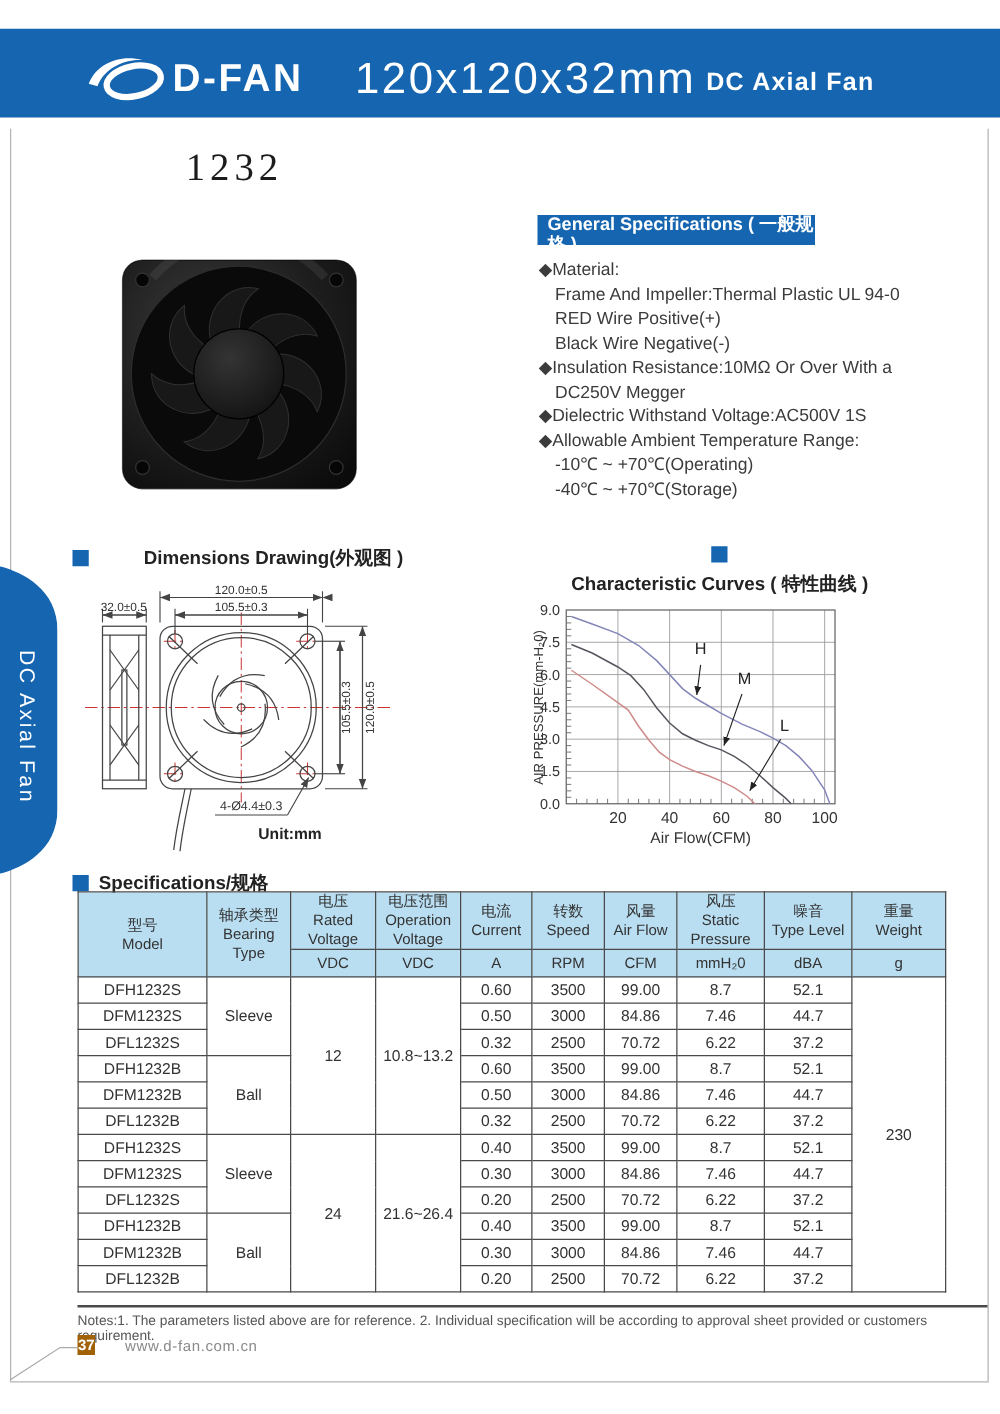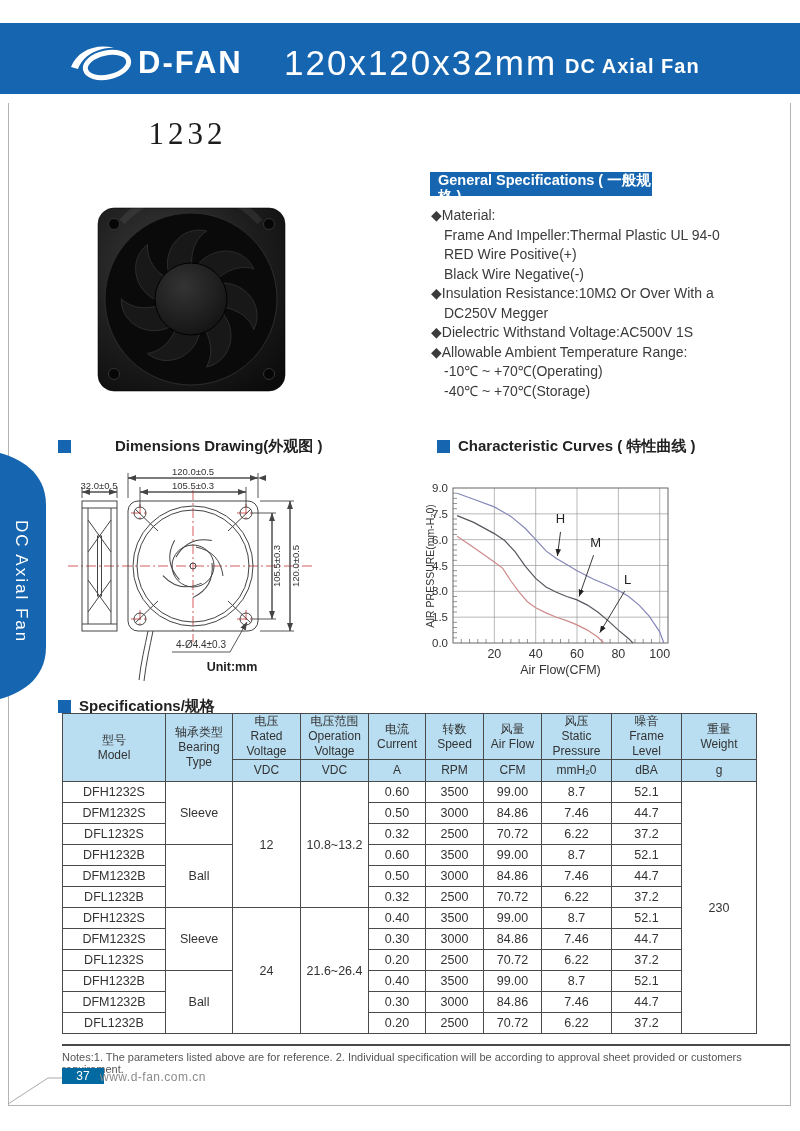--- a/index.html
+++ b/index.html
@@ -37,22 +37,22 @@
   table.specs{border-collapse:collapse;table-layout:fixed;width:694px;font-size:12.5px;color:#333;}
   table.specs th,table.specs td{border:1px solid #4a4a4a;text-align:center;padding:0 2px;}
   table.specs thead th{background:#b9def2;font-weight:normal;font-size:12px;line-height:1.25;}
   tr.h1 th{height:42px;}
   tr.h2 th{height:21px;}
   table.specs tbody td{height:20px;}
   td.cell-model{text-align:left;padding-left:9px;}
   
   .notes-rule{position:absolute;left:62px;top:1044px;width:728px;height:2px;background:#4a4a4a;}
   .notes-text{position:absolute;left:62px;top:1051px;width:720px;font-size:11px;color:#555;}
-  .page-badge{position:absolute;left:62px;top:1068px;width:42px;height:16px;background:#0369a1;
-      color:#fff;font-size:12px;font-weight:normal;text-align:center;line-height:16px;}
+  .page-badge{position:absolute;left:62px;top:1068px;width:14px;height:16px;background:#a16207;
+      color:#fff;font-size:12px;font-weight:bold;text-align:center;line-height:16px;}
   .website{position:absolute;left:100px;top:1070px;font-size:12px;color:#8a8a8a;letter-spacing:0.5px;}
   .footer-diag{position:absolute;left:8px;top:1074px;}
 </style>
 </head>
 <body>
 
 <div class="page">
 
   <div class="frame" style="left:8px;top:103px;width:1px;height:1002px;"></div>
   <div class="frame" style="left:790px;top:103px;width:1px;height:1002px;"></div>
@@ -122,21 +122,21 @@
       <div>◆Dielectric Withstand Voltage:AC500V 1S</div>
       <div>◆Allowable Ambient Temperature Range:</div>
       <div class="gs-line-cont">-10℃ ~ +70℃(Operating)</div>
       <div class="gs-line-cont">-40℃ ~ +70℃(Storage)</div>
     </div>
 
   <div class="sec-head" style="left:58px;top:437px;gap:44px;">
     <span class="blue-sq"></span>
     <span>Dimensions Drawing(外观图 )</span>
   </div>
-  <div class="sec-head" style="left:437px;top:437px;">
+  <div class="sec-head" style="left:457px;top:437px;flex-direction:column;">
     <span class="blue-sq"></span>
     <span>Characteristic Curves ( 特性曲线 )</span>
   </div>
   <div class="sec-head" style="left:58px;top:697px;">
     <span class="blue-sq"></span>
     <span>Specifications/规格</span>
   </div>
 
   <svg class="dims-svg" width="300" height="228" viewBox="0 0 300 228">
     <defs>
@@ -353,21 +353,21 @@
             <th>
               <div>风量</div>
               <div>Air Flow</div>
             </th>
             <th>
               <div>风压</div>
               <div>Static Pressure</div>
             </th>
             <th>
               <div>噪音</div>
-              <div>Frame Level</div>
+              <div>Type Level</div>
             </th>
             <th>
               <div>重量</div>
               <div>Weight</div>
             </th>
           </tr>
           <tr class="h2">
             <th>VDC</th>
             <th>VDC</th>
             <th>A</th>

